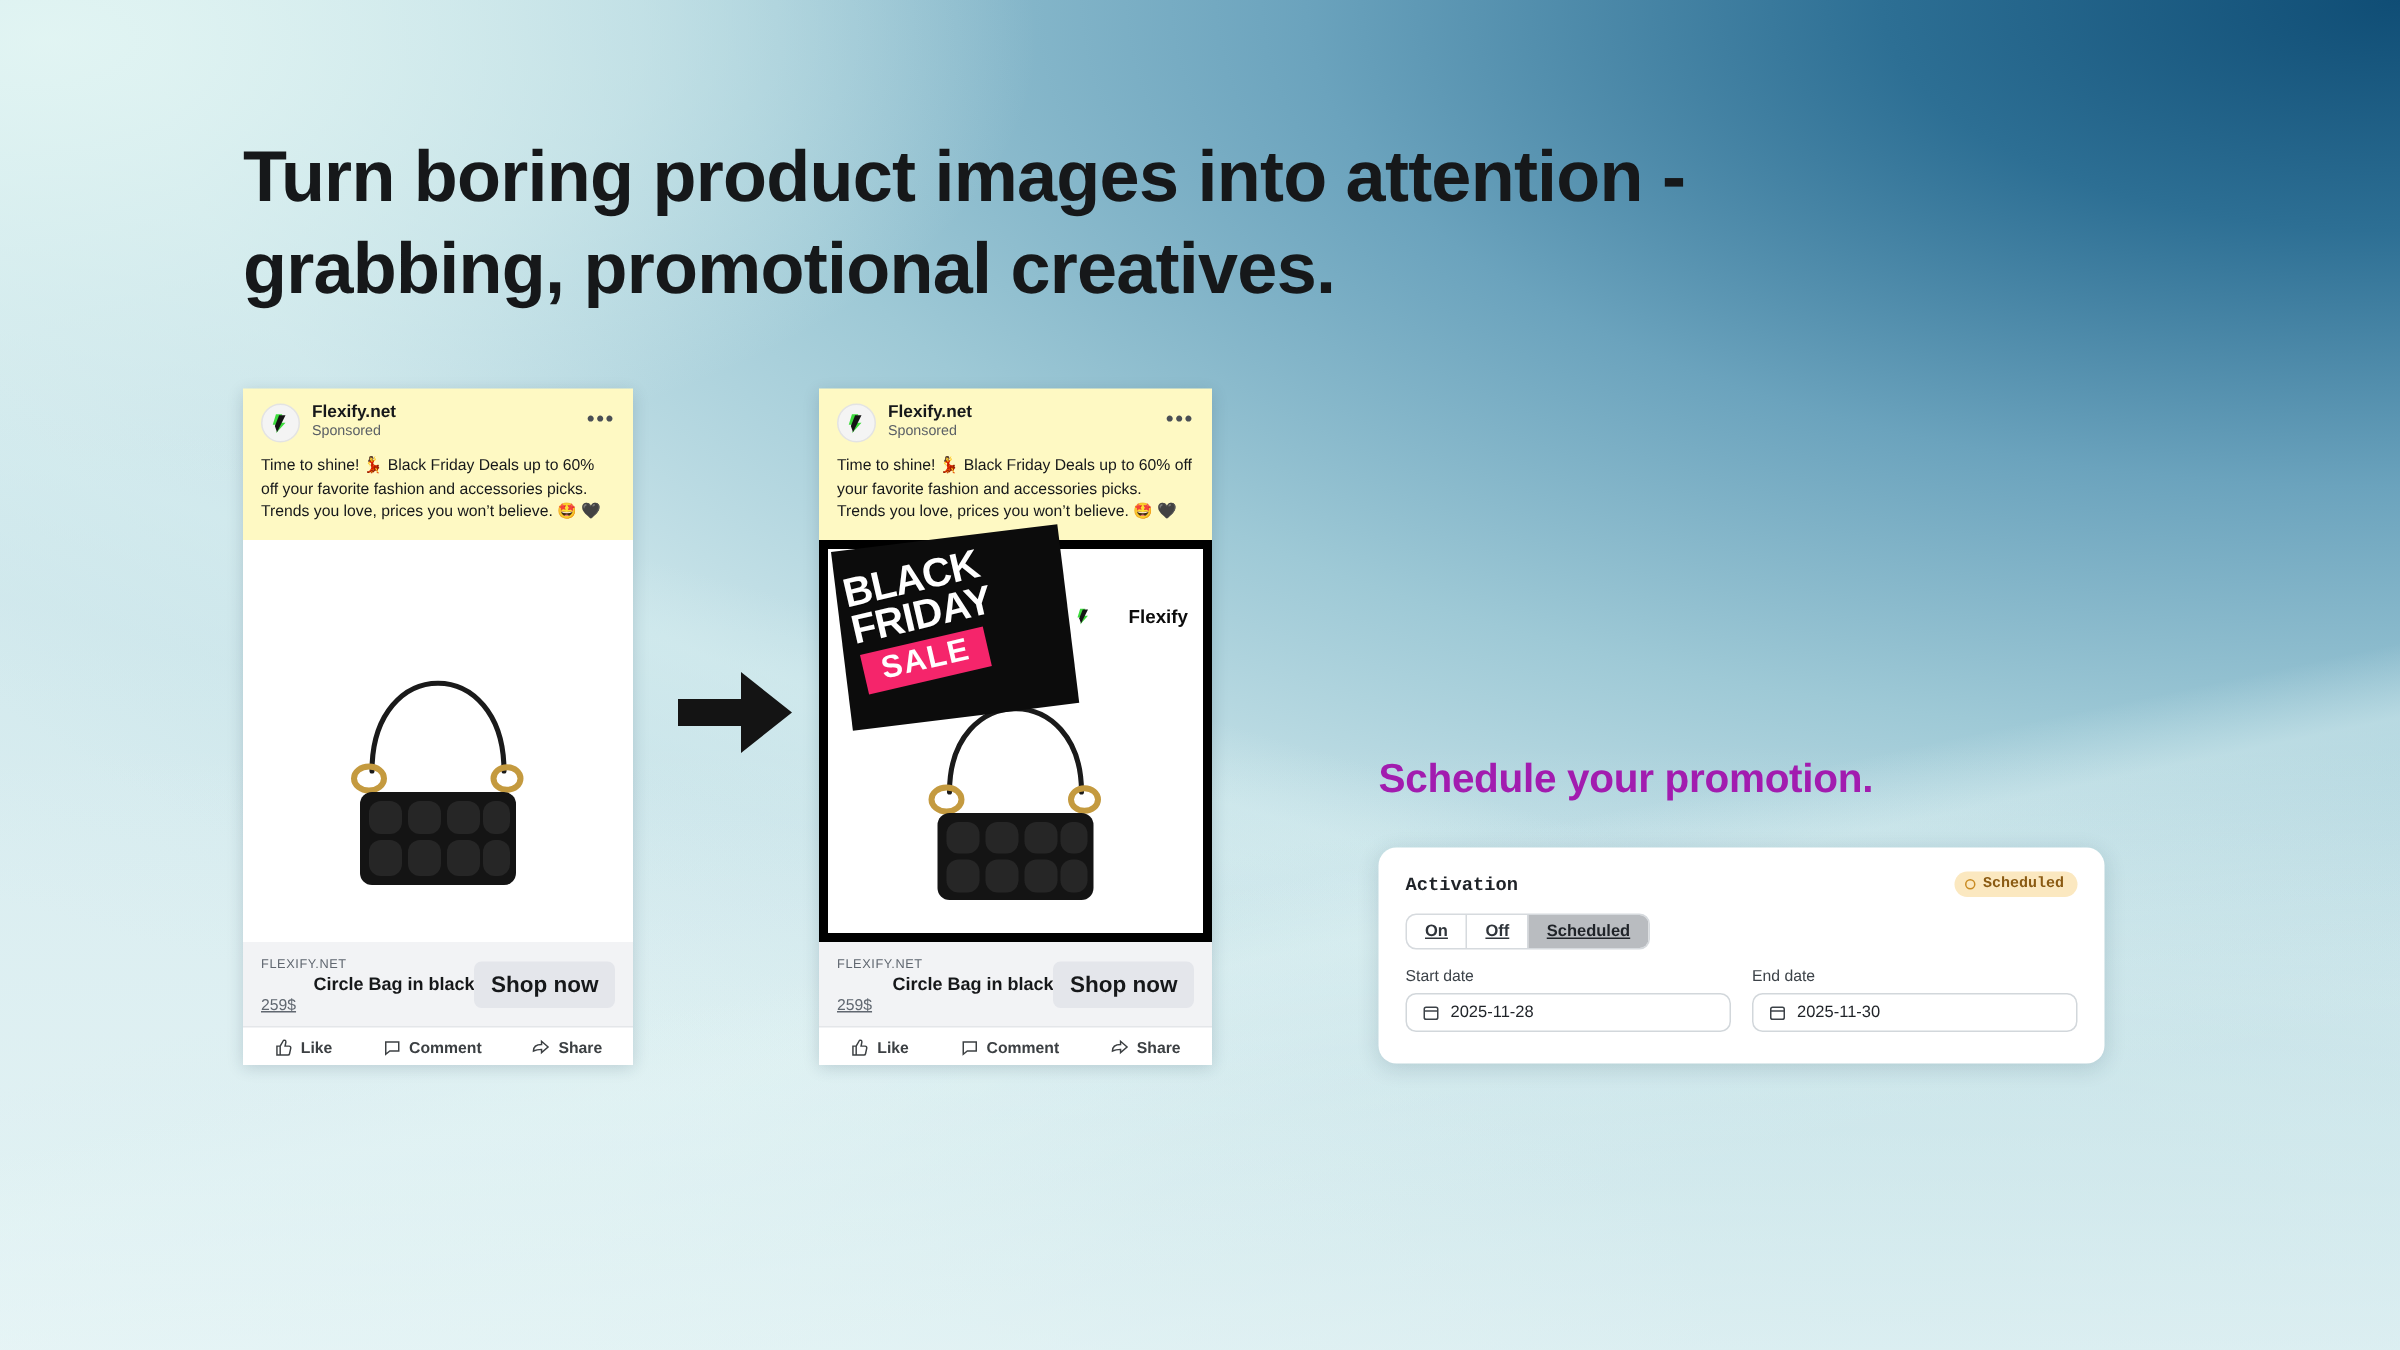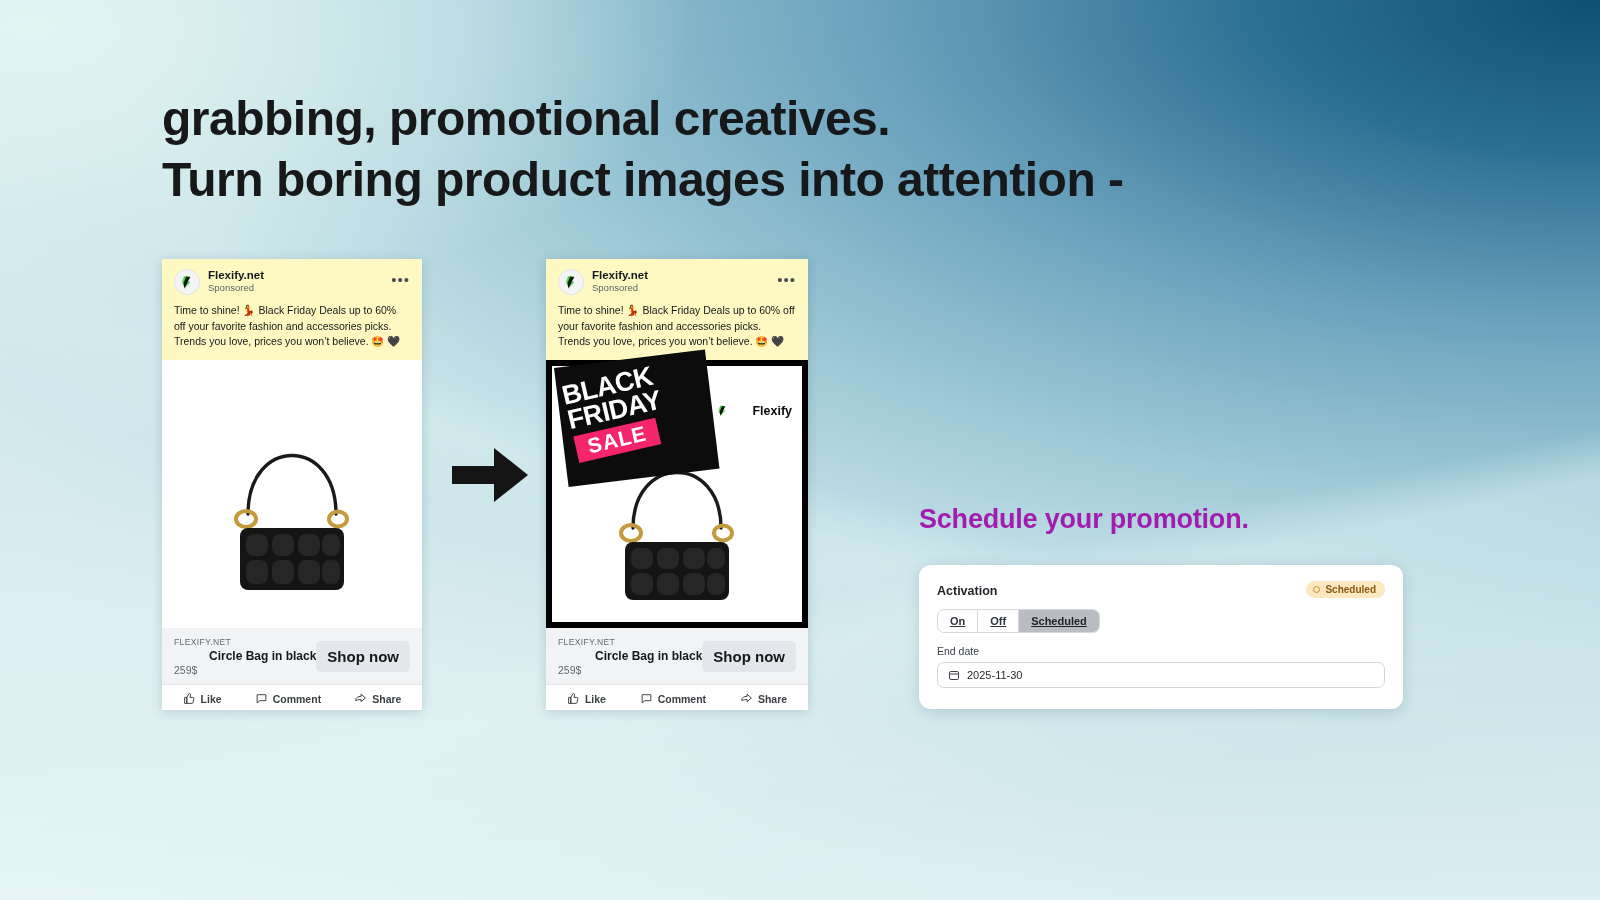--- a/index.html
+++ b/index.html
@@ -130,21 +130,21 @@
     position: absolute; right: 10px; top: 10px;
     display: flex; align-items: center; gap: 22px;
     font-size: 12.5px; font-weight: 800; color: #0c0c0c; margin-top: 28px;
   }
 
   .ad-foot { padding: 9px 12px 8px 12px; background: #f0f2f5; display: flex; align-items: center; }
   .ad-card.one .ad-foot, .ad-card.two .ad-foot { background: #f2f3f5; }
   .foot-txt { flex: 1; min-width: 0; }
   .foot-domain { font-size: 8.5px; letter-spacing: .4px; color: #606770; text-transform: uppercase; }
   .foot-title { font-size: 12px; font-weight: 700; color: #16181a; margin-top: 2px; text-align: right; }
-  .foot-price { font-size: 10.5px; color: #606770; margin-top: 1px; }
+  .foot-price { font-size: 10.5px; color: #606770; margin-top: 1px; text-decoration: underline; }
   .shop-btn {
     background: #e4e6eb; border-radius: 5px;
     font-size: 15px; font-weight: 700; color: #16181a;
     padding: 7px 11px; flex: none; cursor: pointer;
   }
 
   .ad-actions {
     display: flex; align-items: center; justify-content: space-around;
     border-top: 1px solid #e4e6e9;
     padding: 7px 4px; background: #fff;
@@ -152,21 +152,21 @@
   .act { display: flex; align-items: flex-end; gap: 5px; font-size: 10.5px; font-weight: 600; color: #3c4043; cursor: pointer; }
 
   
   .sched-panel {
     position: absolute; left: 919px; top: 565px;
     width: 484px; height: 144px;
     background: #fff; border-radius: 12px;
     box-shadow: 0 3px 14px rgba(20,50,70,.16);
     padding: 16px 18px;
   }
-  .sched-top { display: flex; align-items: flex-end; justify-content: space-between; }
+  .sched-top { display: flex; align-items: center; justify-content: space-between; font-family: Liberation Mono, monospace; }
   .sched-title { font-size: 12.5px; font-weight: 700; color: #1f2328; }
   .status-badge {
     display: inline-flex; align-items: center; gap: 5px;
     background: #fbe8c0; color: #8a5a12;
     border-radius: 11px; padding: 3px 9px 3px 7px;
     font-size: 10px; font-weight: 600;
   }
   .badge-dot {
     width: 7px; height: 7px; border-radius: 50%;
     border: 1.4px solid #c98b22; background: transparent; flex: none;
@@ -203,22 +203,22 @@
   <div class="layer bg-base"></div>
   <div class="layer bg-glow-tl"></div>
   <div class="layer bg-ridge-3"></div>
   <div class="layer bg-ridge-1"></div>
   <div class="layer bg-ridge-2"></div>
   <div class="layer bg-ridge-4"></div>
   <div class="layer bg-haze"></div>
 </div>
 
 <h1 class="headline">
+  <span>Turn boring product images into attention -</span>
   <span>grabbing, promotional creatives.</span>
-  <span>Turn boring product images into attention -</span>
 </h1>
 
 <div class="subhead">Schedule your promotion.</div>
 
 <div class="ad-card one">
 
   <div class="ad-head">
     <div class="avatar">
       <svg width="17" height="17" viewBox="0 0 24 24">
         <path d="M7 3 L13 3 L9 11 L16 11 L7 21 L10 13 L4 13 Z" fill="#3ddc3d"></path>
@@ -389,20 +389,30 @@
   </div>
 
   <div class="seg">
     <div class="seg-item">On</div>
     <div class="seg-item">Off</div>
     <div class="seg-item active">Scheduled</div>
   </div>
 
   <div class="date-row">
     <div class="date-col">
+      <div class="date-label">Start date</div>
+      <div class="date-input">
+        <svg width="12" height="12" viewBox="0 0 24 24" fill="none" stroke="#3c4248" stroke-width="2">
+          <rect x="3" y="5" width="18" height="16" rx="2.5"></rect>
+            <path d="M3 10h18"></path>
+        </svg>
+        <span>2025-11-28</span>
+      </div>
+    </div>
+    <div class="date-col">
       <div class="date-label">End date</div>
       <div class="date-input">
         <svg width="12" height="12" viewBox="0 0 24 24" fill="none" stroke="#3c4248" stroke-width="2">
           <rect x="3" y="5" width="18" height="16" rx="2.5"></rect>
             <path d="M3 10h18"></path>
         </svg>
         <span>2025-11-30</span>
       </div>
     </div>
   </div>

